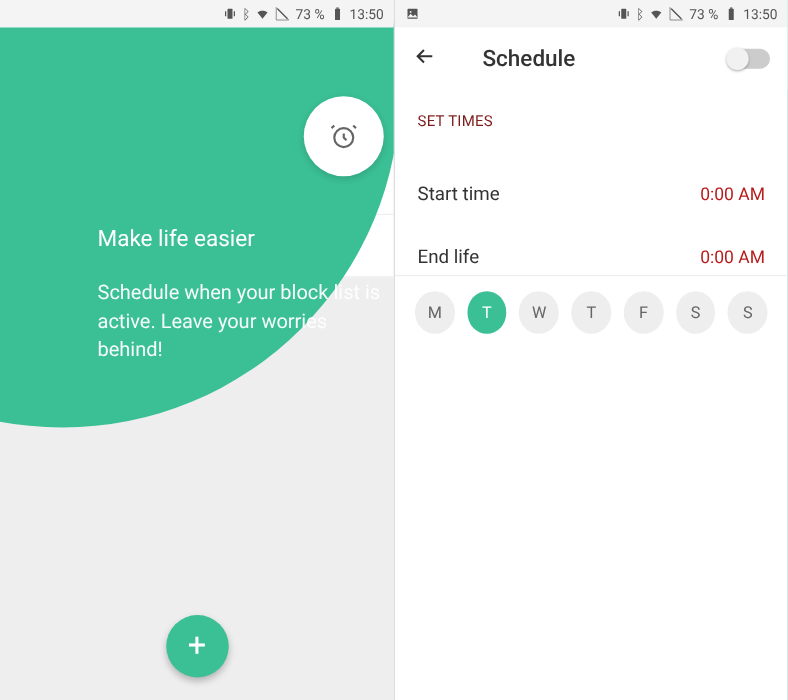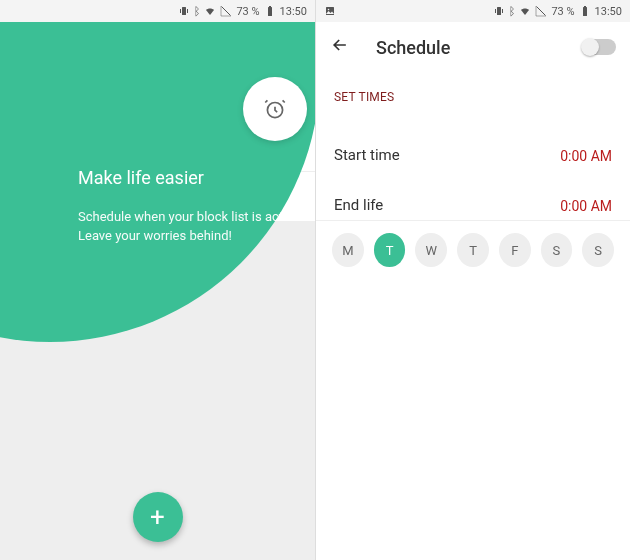--- a/index.html
+++ b/index.html
@@ -4,37 +4,37 @@
 <style>
 * { box-sizing: border-box; margin: 0; padding: 0; font-family: Roboto, Arial, sans-serif; }
 body { background: #fff; width: 630px; height: 560px; overflow: hidden; display: flex; }
 .phone { width: 315px; height: 560px; position: relative; background: #eeeeee; overflow: hidden; }
 .phone.right { border-left: 1px solid #ddd; background: #fff; }
 
 .statusbar { height: 22px; background: #f4f4f4; display: flex; align-items: center; justify-content: flex-end; padding: 0 8px; font-size: 11px; color: #555; gap: 4px; position: relative; z-index: 20; }
 .statusbar .left-icons { position: absolute; left: 8px; display: flex; gap: 4px; }
 .statusbar svg { width: 12px; height: 12px; }
 
-.toolbar { height: 50px; background: #fff; display: flex; align-items: center; padding: 0 14px; gap: 26px; position: relative; z-index: 20; }
+.toolbar { height: 50px; background: #fff; display: flex; align-items: center; padding: 0 14px; gap: 36px; position: relative; z-index: 20; }
 .toolbar .title { font-size: 18px; font-weight: 500; color: #333; }
 .toolbar .switch { margin-left: auto; width: 34px; height: 16px; background: #ccc; border-radius: 8px; position: relative; }
 .toolbar .switch::after { content:''; position:absolute; width:18px; height:18px; background:#f1f1f1; border-radius:50%; top:-1px; left:-1px; box-shadow:0 1px 2px rgba(0,0,0,.3); }
 .back svg { width:20px; height:20px; }
 
 .left-content { position: relative; height: calc(100% - 22px); background: #eeeeee; }
 .left-header { height: 50px; background: #fff; display:flex; align-items:center; padding:0 14px; font-size:18px; font-weight:500; color:#333; border-bottom:1px solid #e0e0e0; }
 .left-list { background:#fff; }
 .row { display:flex; align-items:center; height:50px; padding:0 14px; border-bottom:1px solid #eee; gap:12px; font-size:14px; color:#333; }
 .row .sub { font-size:11px; color:#888; }
 .app-icon { width:26px; height:26px; border-radius:4px; background:#fff; display:flex; align-items:center; justify-content:center; box-shadow:0 1px 2px rgba(0,0,0,.15); }
 
 .overlay-circle { position:absolute; top:-220px; left:-220px; width:540px; height:540px; border-radius:50%; background:#3bbf95; z-index:10; }
-.overlay-text { position:absolute; top:145px; left:78px; z-index:12; color:#fff; width:230px; }
+.overlay-text { position:absolute; top:159px; left:78px; z-index:12; color:#fff; width:230px; }
 .overlay-text h2 { font-size:18px; font-weight:400; margin-bottom:20px; }
-.overlay-text p { font-size:13px; line-height:1.45; opacity:.95; }
+.overlay-text p { font-size:16px; line-height:1.45; opacity:.95; }
 .clock-badge { position:absolute; top:55px; right:8px; width:64px; height:64px; border-radius:50%; background:#fff; z-index:12; display:flex; align-items:center; justify-content:center; box-shadow:0 2px 6px rgba(0,0,0,.15); }
 .clock-badge svg { width:26px; height:26px; stroke:#666; }
 
 .fab { position:absolute; bottom:18px; left:50%; transform:translateX(-50%); width:50px; height:50px; border-radius:50%; background:#3bbf95; display:flex; align-items:center; justify-content:center; color:#fff; font-size:26px; z-index:30; box-shadow:0 3px 6px rgba(0,0,0,.25); }
 
 .section-label { font-size:12px; color:#7f1d1d; padding:18px 18px 10px; letter-spacing:.2px; }
 .setting-row { display:flex; align-items:flex-end; justify-content:space-between; height:50px; padding:0 18px; font-size:15px; color:#333; }
 .setting-row .val { color:#b91c1c; font-size:14px; }
 .sep { height:1px; background:#eee; margin:6px 0; }
 

